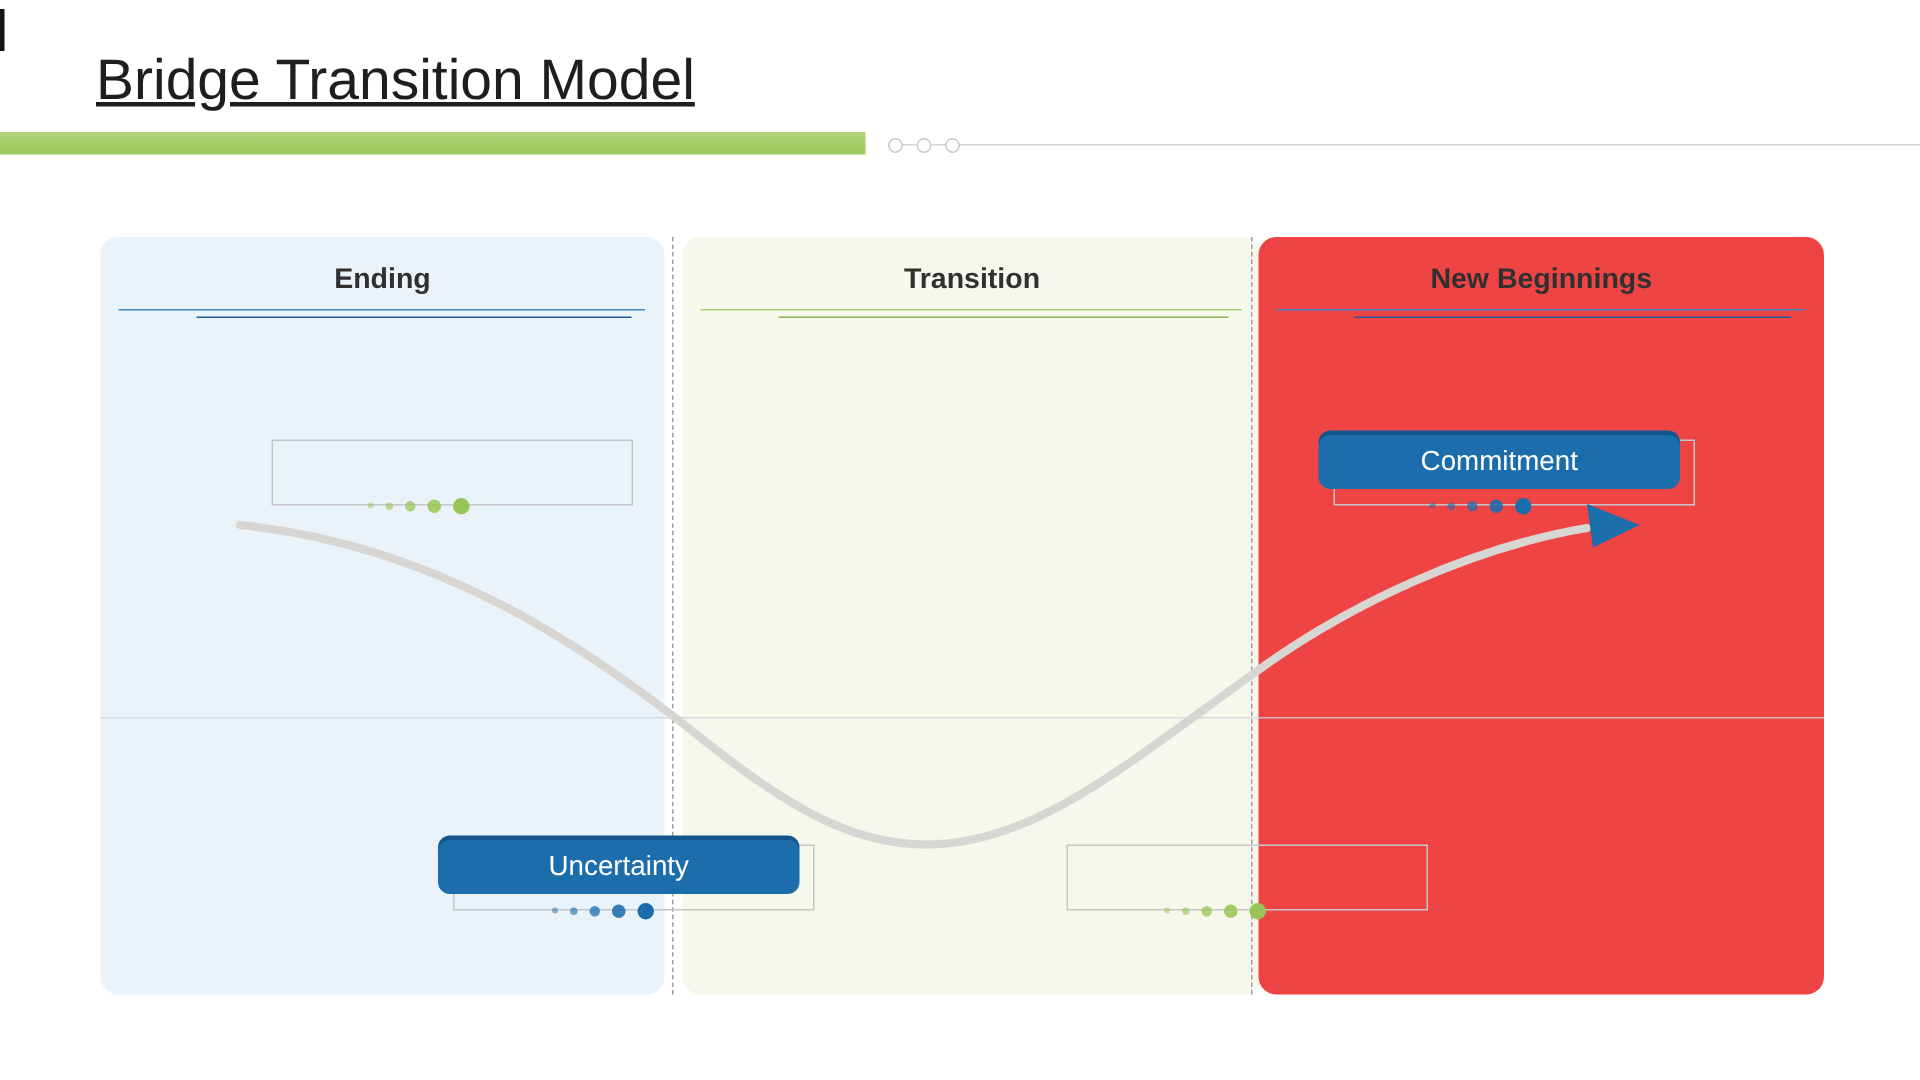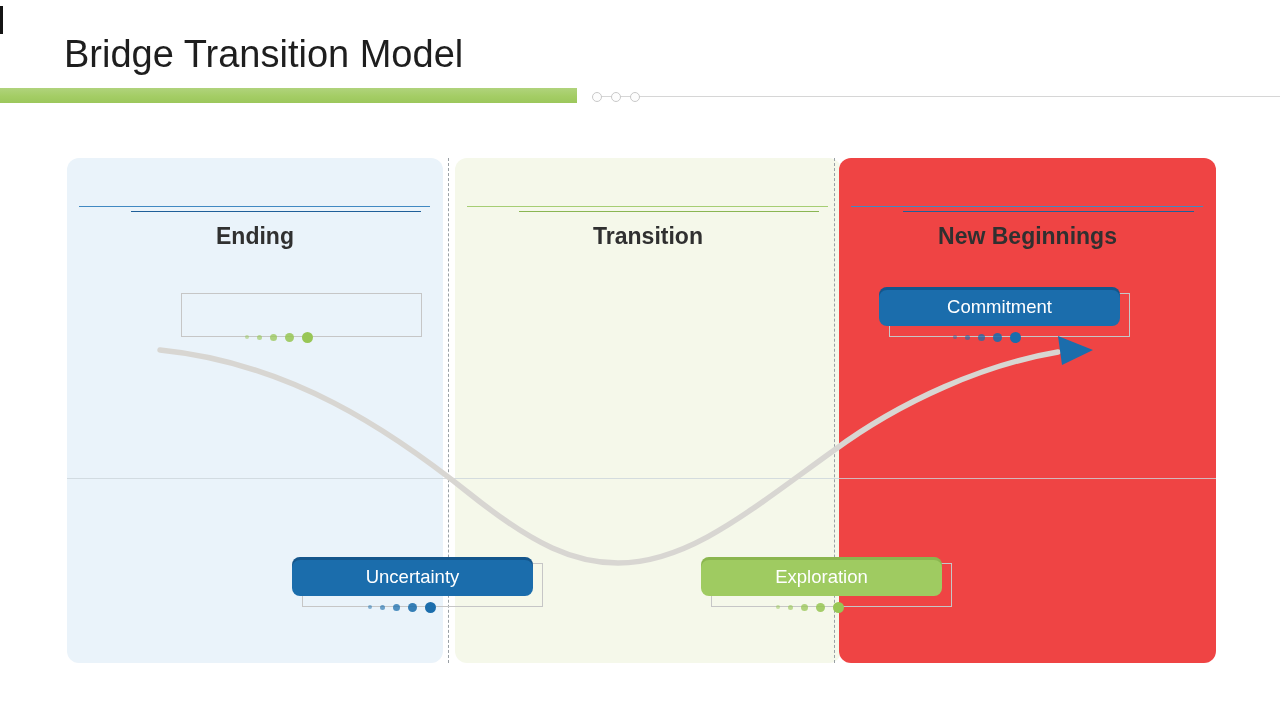--- a/index.html
+++ b/index.html
@@ -3,35 +3,35 @@
 <meta charset="utf-8">
 <style>
   * { margin:0; padding:0; box-sizing:border-box; }
   html,body { width:1280px; height:720px; background:#ffffff; overflow:hidden;
               font-family:"Liberation Sans", sans-serif; }
   .canvas { position:relative; width:1280px; height:720px; background:#fff; }
 
   
   .edge-notch { position:absolute; left:0; top:6px; width:3px; height:28px; background:#141414; }
   .page-title { position:absolute; left:64px; top:33px; font-size:38px; font-weight:400;
-                color:#1e1e1e; letter-spacing:0px; white-space:nowrap; }
+                color:#1e1e1e; letter-spacing:0px; white-space:nowrap;text-decoration:underline; }
   .accent-bar { position:absolute; left:0; top:88px; width:577px; height:15px;
                 background:linear-gradient(180deg,#b0d37c 0%,#a4cd65 55%,#9cc75c 100%); }
   .stepper-line { position:absolute; left:597px; top:96px; width:683px; height:1px; background:#d6d6d6; }
   .stepper-circle { position:absolute; top:92px; width:10px; height:10px; border-radius:50%;
                     background:#fdfdfd; border:1.5px solid #c9c9c9; }
   .sc1 { left:592px; } .sc2 { left:611px; } .sc3 { left:630px; }
 
   
   .panel { position:absolute; top:158px; height:505px; border-radius:12px; }
   .panel-ending        { left:67px;  width:376px; background:#eaf3fa; }
   .panel-transition    { left:455px; width:386px; background:#f5f8ea; }
   .panel-newbeginnings { left:839px; width:377px; background:#ef4444; }
   .panel-title { position:absolute; top:18px; left:0; right:0; text-align:center;
-                 font-size:23px; font-weight:bold; color:#303030;margin-top:47px; }
+                 font-size:19px; font-weight:bold; color:#303030; }
   .ul-a { position:absolute; top:48px; left:12px; right:13px; height:1px; }
   .ul-b { position:absolute; top:53px; left:64px; right:22px; height:1px; }
   .theme-blue  .ul-a { background:#4189c2; }
   .theme-blue  .ul-b { background:#1f5f99; }
   .theme-green .ul-a { background:#a6ce74; }
   .theme-green .ul-b { background:#8ab653; }
 
   .divider-dashed { position:absolute; top:158px; height:505px; width:0;
                     border-left:1.5px dashed #9aa0a5; z-index:1; }
   .dd1 { left:448px; } .dd2 { left:834px; }
@@ -115,23 +115,20 @@
     <path d="M 160 350 C 290 363, 390 430, 470 494 C 535 546, 575 563, 618 563 C 688 563, 748 512, 833 451 C 902 400, 986 364, 1058 352" fill="none" stroke="#d8d6d2" stroke-width="5.5" stroke-linecap="round"></path>
     <polygon points="1058,336 1093,350 1062,365" fill="#1b6dac"></polygon>
   </svg>
 
   <div class="stage-box box-blue pos-commitment">
     <span>Commitment</span>
   </div>
   <div class="stage-box box-blue pos-skepticism">
     <span>Uncertainty</span>
   </div>
-  <div class="stage-box box-green pos-exploration">
-    <span>Exploration</span>
-  </div>
 
   <div class="dots dots-green dt-uncertainty">
     <i></i>
       <i></i>
       <i></i>
       <i></i>
       <i></i>
   </div>
   <div class="dots dots-blue dt-commitment">
     <i></i>

